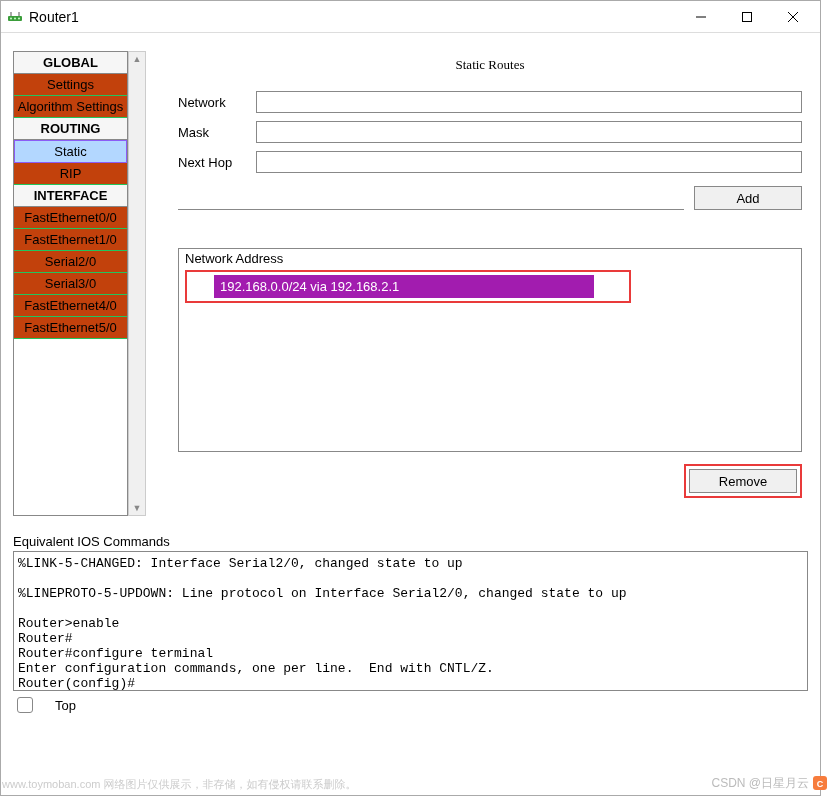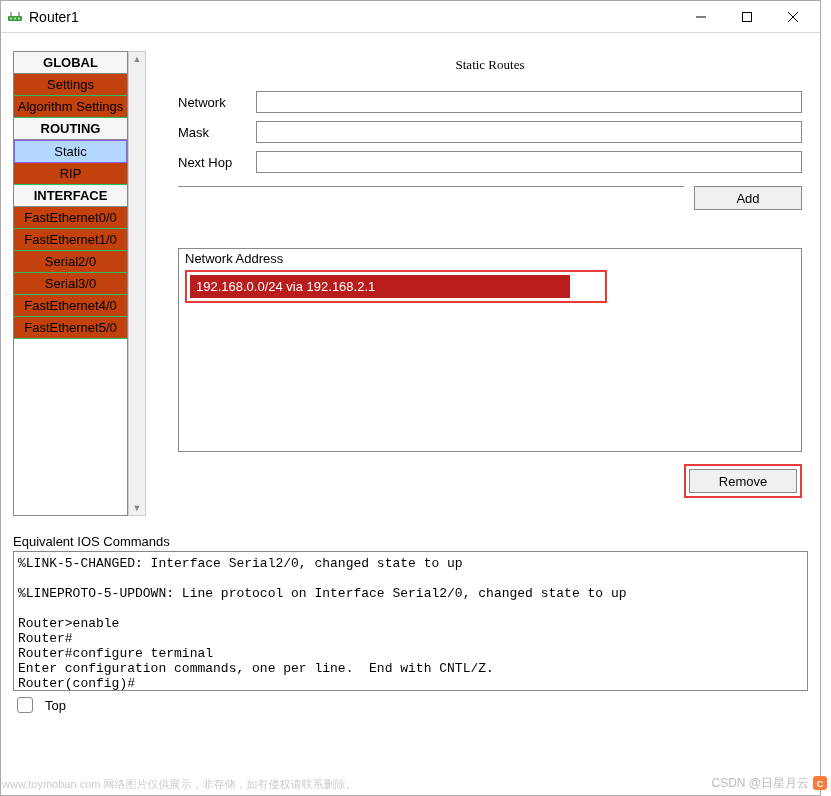--- a/index.html
+++ b/index.html
@@ -30,38 +30,38 @@
     .side-item { text-align: center; padding: 3px 0; border-bottom: 1px solid #22c55e; cursor: pointer; background: #c2410c; }
     .side-item.selected { background: #b3d7ff; border: 1px solid #8b5cf6; }
     
     .right-panel { flex: 1; padding: 6px 6px 0 22px; }
     .panel-title { text-align: center; margin-bottom: 18px; font-family: Liberation Serif, serif; }
     
     .form-row { display: flex; align-items: center; gap: 8px; margin-bottom: 8px; }
     .form-label { width: 70px; }
     .form-input { flex: 1; height: 22px; border: 1px solid #888; padding: 2px 4px; }
     
-    .divider-row { display: flex; align-items: flex-start; gap: 10px; margin-top: 13px; }
+    .divider-row { display: flex; align-items: flex-end; gap: 10px; margin-top: 13px; }
     .hr-line { flex: 1; border-top: 1px solid #888; }
     .btn { width: 108px; height: 24px; background: #f0f0f0; border: 1px solid #888; cursor: pointer; font-size: 13px; }
     
     .route-list { margin-top: 38px; border: 1px solid #888; height: 204px; padding: 4px 6px; position: relative; }
     .route-label { position: relative; top: -2px; }
     .route-entry-wrap { border: 2px solid #e93a3a; padding: 3px; display: inline-block; margin-top: 2px; }
-    .route-entry { background: #b91c1c; color: #fff; padding: 4px 6px; width: 380px; display: flex; }
+    .route-entry { background: #a21caf; color: #fff; padding: 4px 6px; width: 380px; display: flex; margin-left: 24px; }
     .route-blank { width: 30px; background: #fff; margin-left: 2px; }
     
     .remove-row { display: flex; justify-content: flex-end; margin-top: 12px; align-items: flex-end; }
     .remove-wrap { border: 2px solid #e93a3a; padding: 3px; }
     
     .ios-section { margin-top: 18px; }
     .ios-label { margin-bottom: 2px; }
     .ios-output { border: 1px solid #888; height: 140px; padding: 4px; font-family: 'Courier New', monospace; font-size: 13px; overflow-y: auto; white-space: pre-wrap; position: relative; }
     
-    .bottom-row { padding: 6px 4px; display: flex; align-items: center; gap: 12px; }
+    .bottom-row { padding: 6px 4px; display: flex; align-items: center; gap: 22px; }
     .checkbox { width: 16px; height: 16px; border: 1px solid #888; border-radius: 3px; }
     
     .watermark1 { position: absolute; bottom: 4px; left: 2px; font-size: 11px; color: #ccc; }
     .watermark2 { position: absolute; bottom: 4px; right: 2px; font-size: 12px; color: #bbb; display: flex; align-items: center; gap: 2px; }
     .wm-icon { display: inline-block; width: 18px; height: 18px; }
   </style>
 </head>
 <body>
 
 <div class="window">

